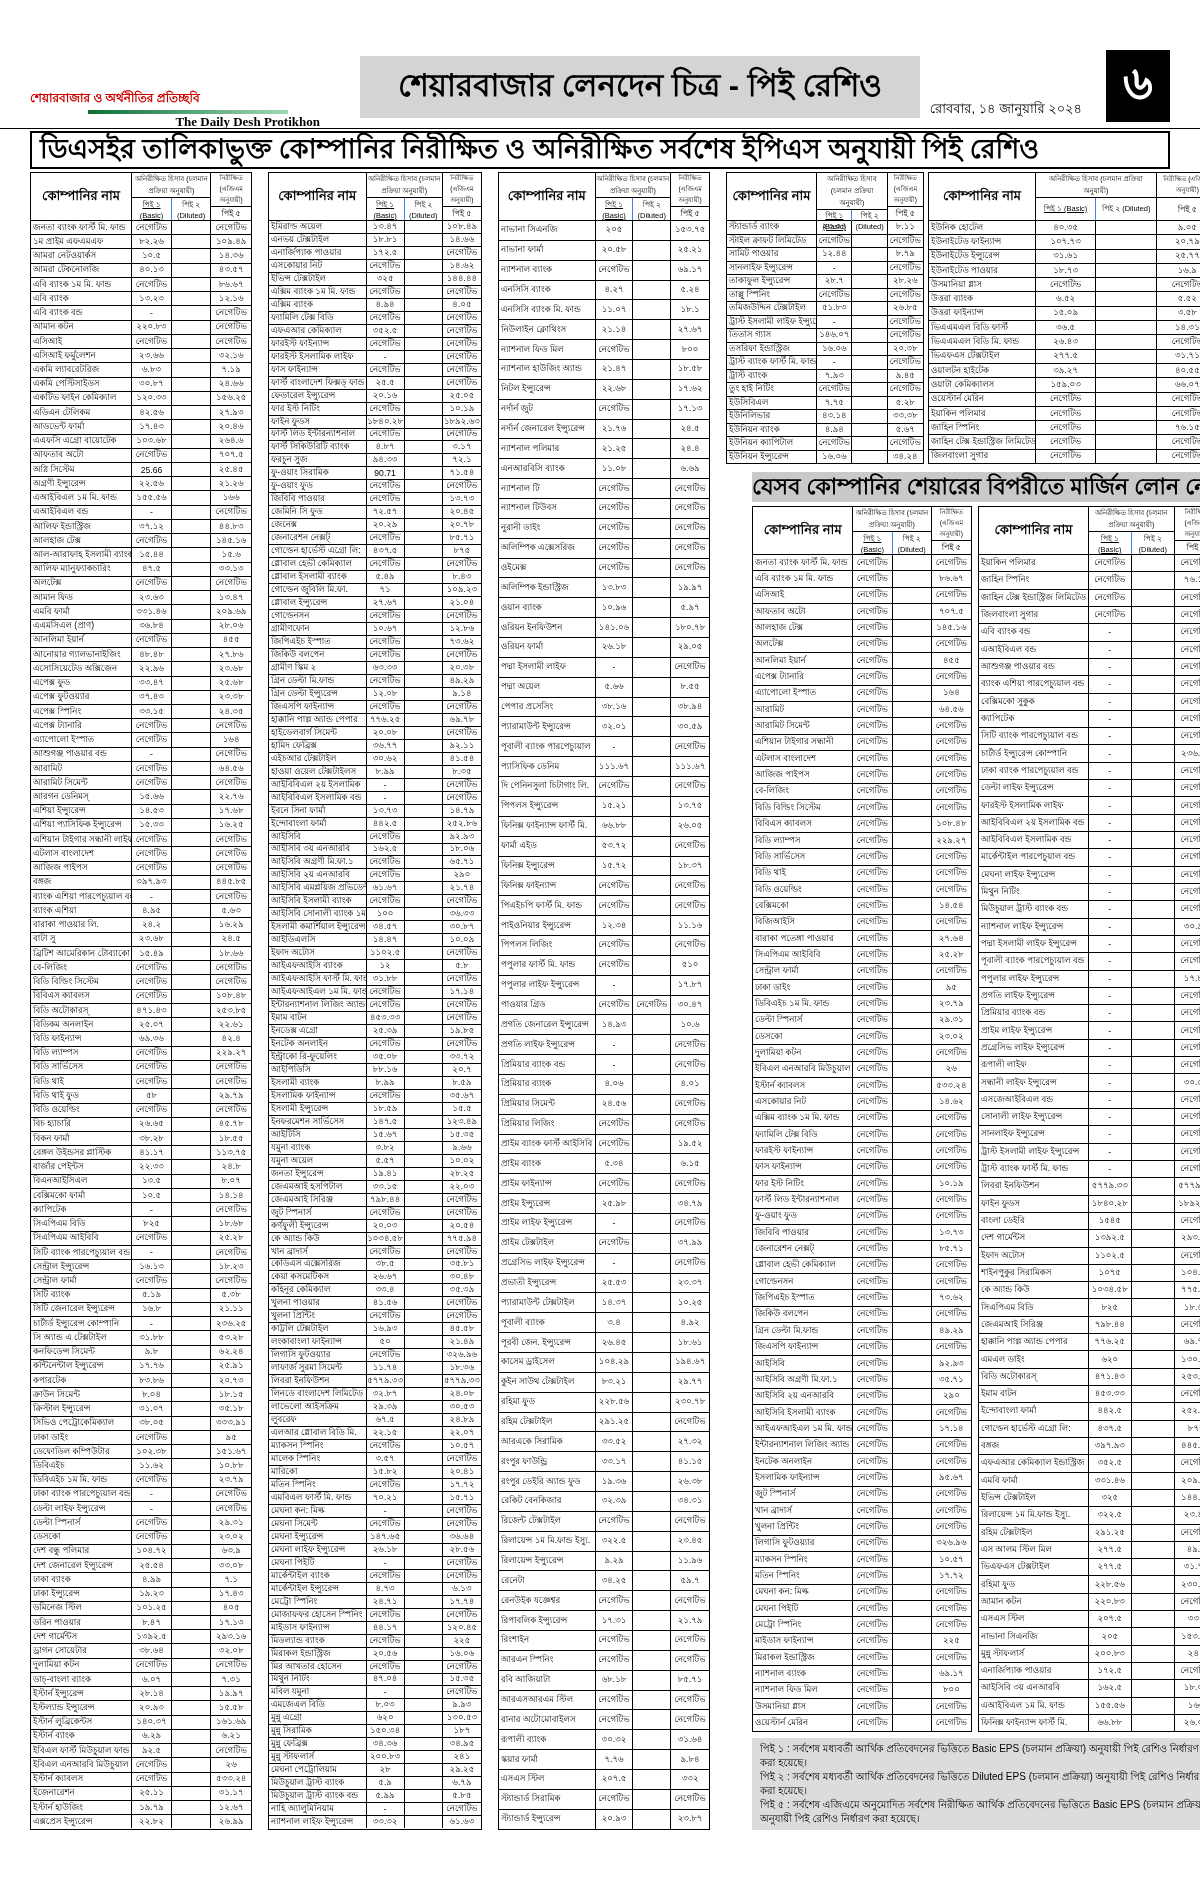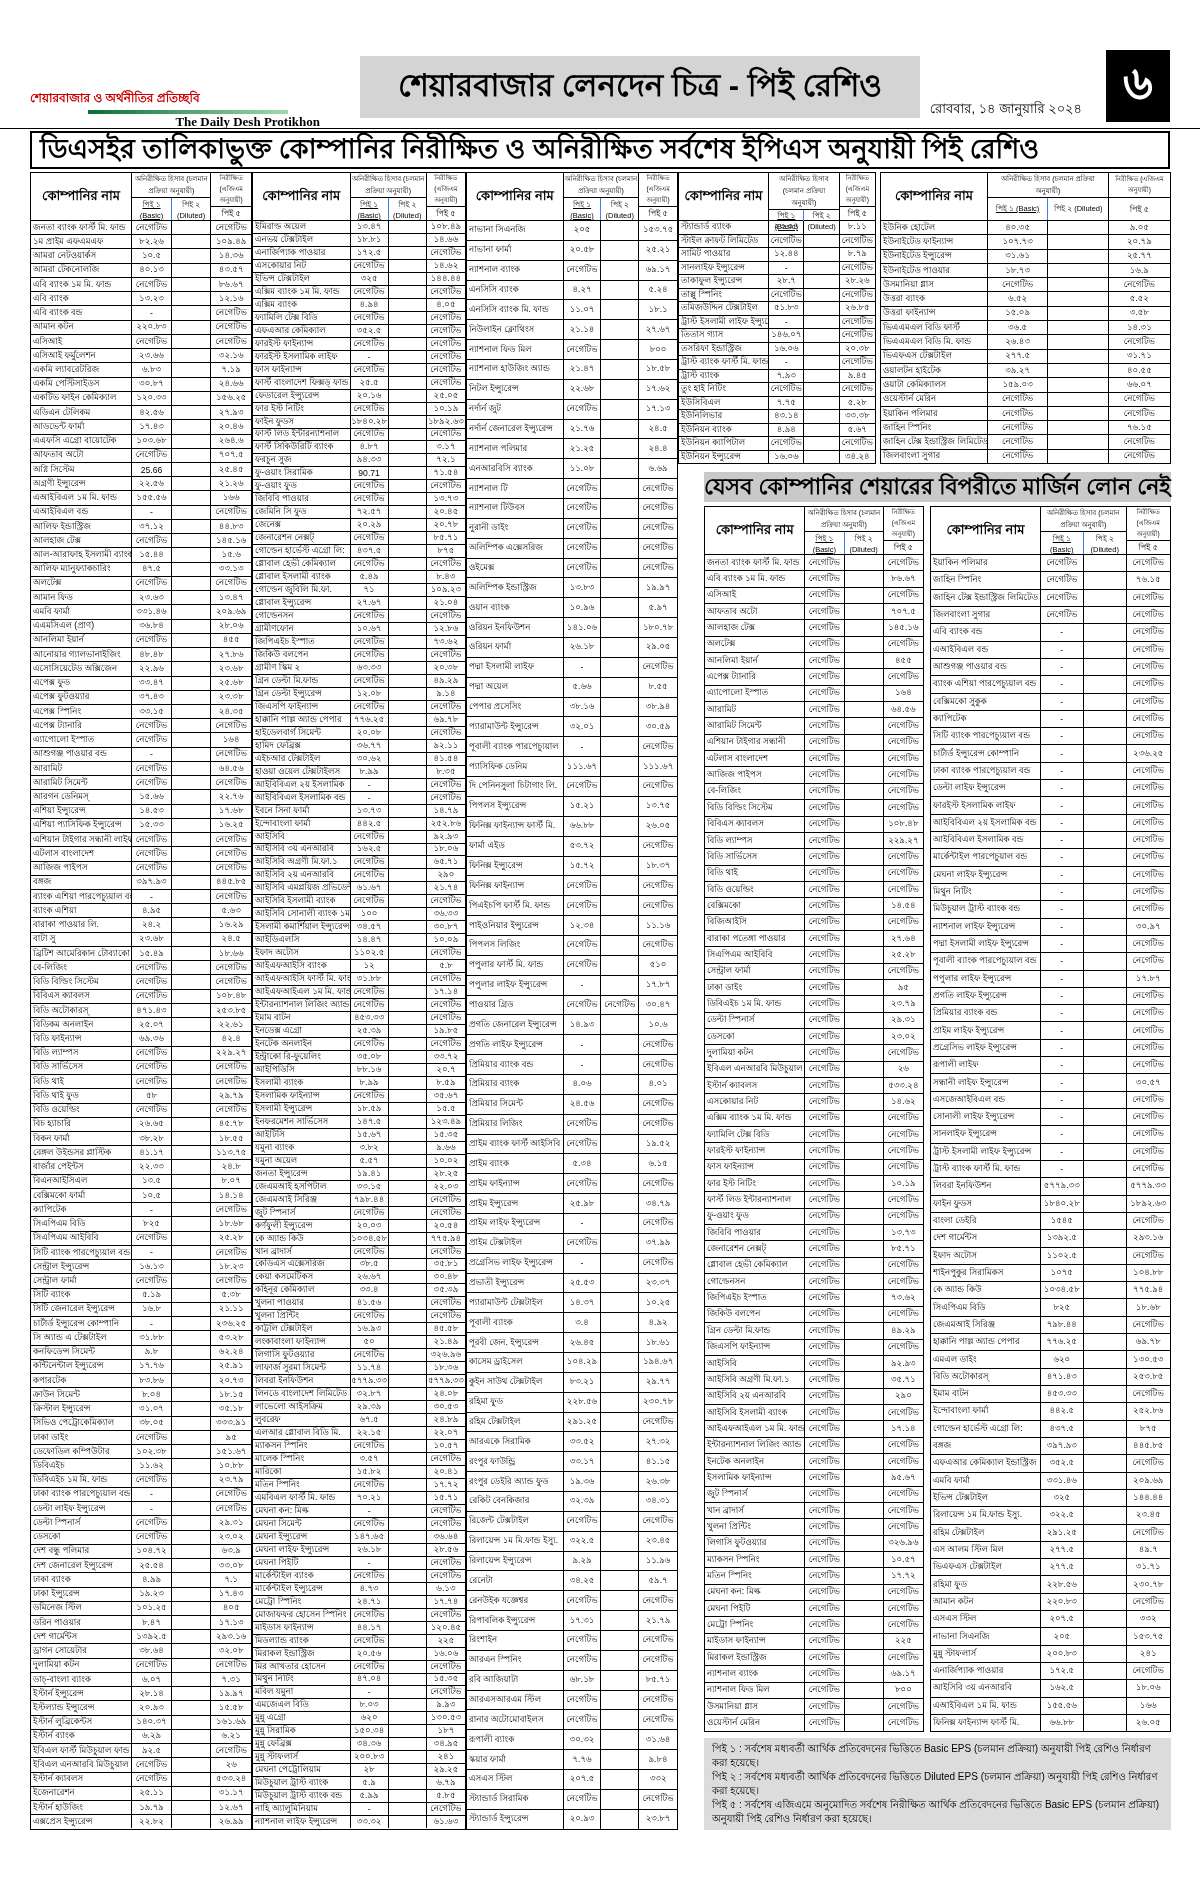--- a/index.html
+++ b/index.html
@@ -16,21 +16,21 @@
   .title-box{position:absolute;left:330px;top:12px;width:560px;height:62px;background:#d4d4d4;
              display:flex;align-items:center;justify-content:center;font-size:31px;font-weight:bold;white-space:nowrap;}
   .issue-date{position:absolute;right:88px;bottom:8px;font-size:13px;}
   .page-num{position:absolute;right:0;top:6px;width:64px;height:72px;background:#000;color:#fff;
             display:flex;align-items:center;justify-content:center;font-size:46px;font-weight:bold;}
   .header-rule{position:absolute;left:0;top:128px;width:1200px;height:1px;background:#000;}
   
   .subtitle{position:absolute;left:30px;top:131px;width:1140px;height:38px;border:2px solid #000;
             display:flex;align-items:center;padding:0 8px;font-size:27px;font-weight:bold;white-space:nowrap;overflow:hidden;}
   
-  .main{position:absolute;left:30px;top:172px;width:1140px;height:1658px;display:flex;gap:0;}
+  .main{position:absolute;left:30px;top:172px;width:1140px;height:1658px;display:flex;gap:16px;}
   .grp{border:1px solid #000;display:flex;flex-direction:column;background:#fff;}
   .g1{flex:0 0 222px;} .g2{flex:0 0 214px;} .g3{flex:0 0 212px;}
   .right-region{flex:1;display:flex;flex-direction:column;}
   .top-tables{display:flex;gap:4px;height:292px;}
   .g4{flex:0 0 198px;} .g5{flex:1;}
   .margin-head{margin:8px 0 4px 26px;height:30px;background:#c9c9c9;display:flex;align-items:center;justify-content:center;
                font-size:22px;font-weight:bold;white-space:nowrap;}
   .margin-tables{margin-left:26px;flex:1;display:flex;gap:6px;min-height:0;}
   .gm1{flex:0 0 220px;} .gm2{flex:1;}
   .footnotes{margin:6px 0 0 26px;background:#dcdcdc;padding:4px 8px;font-size:10px;line-height:1.4;}

